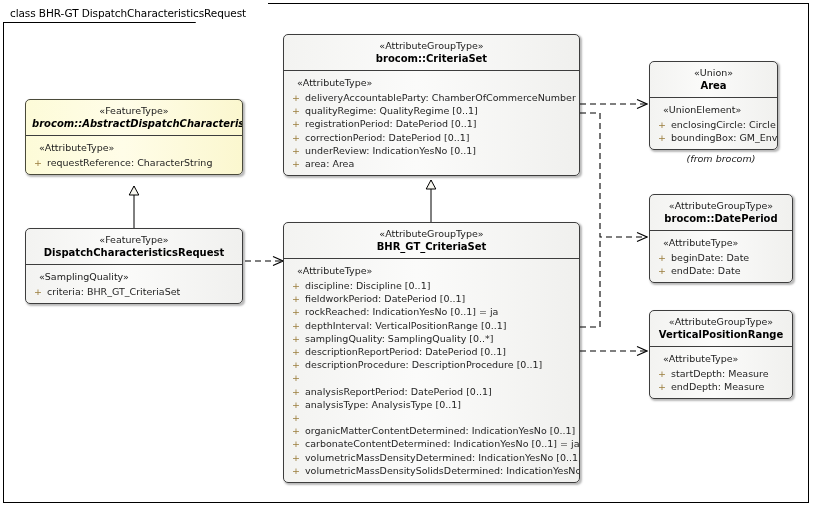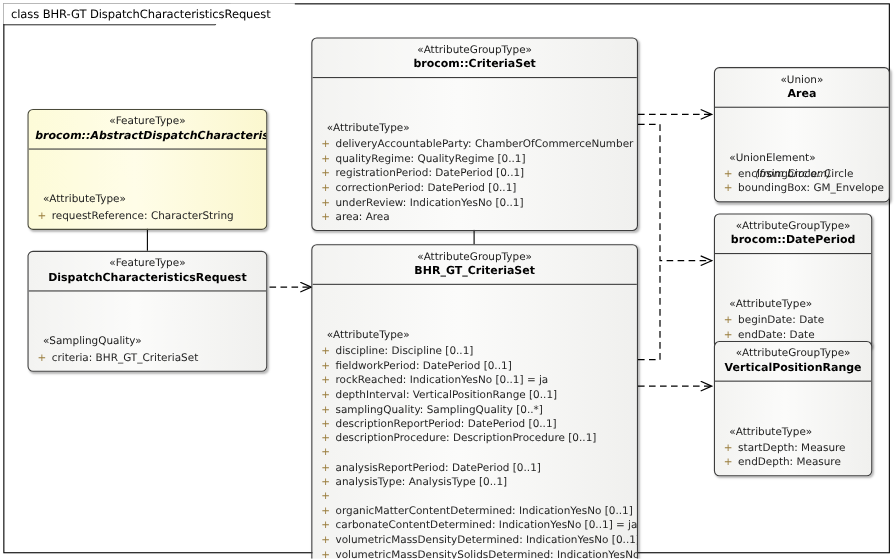--- a/index.html
+++ b/index.html
@@ -76,21 +76,20 @@
     font-weight: bold;
     color: #000000;
     line-height: 13px;
     white-space: nowrap;
   }
   .cls-name.abstract {
     font-style: italic;
   }
   .uml-body {
     padding: 4px 0 5px 0;
-    margin-top: 34px;
   }
   .grp-stereo {
     font-size: 9.5px;
     color: #1a1a1a;
     padding: 1px 0 2px 13px;
     line-height: 13px;
     white-space: nowrap;
   }
   .attr {
     display: flex;
@@ -303,21 +302,21 @@
         <span class="vis">+</span>
         <span class="txt">volumetricMassDensityDetermined: IndicationYesNo [0..1] = ja</span>
       </div>
       <div class="attr">
         <span class="vis">+</span>
         <span class="txt">volumetricMassDensitySolidsDetermined: IndicationYesNo [0..1] = ja</span>
       </div>
     </div>
   </div>
 
-  <div class="uml" style="left:649px; top:61px; width:160px; z-index:4">
+  <div class="uml" style="left:649px; top:61px; width:129px; z-index:4">
     <div class="uml-head">
       <div class="stereo">«Union»</div>
       <div class="cls-name">Area</div>
     </div>
     <div class="uml-body">
       <div class="grp-stereo">«UnionElement»</div>
       <div class="attr">
         <span class="vis">+</span>
         <span class="txt">enclosingCircle: Circle</span>
       </div>

